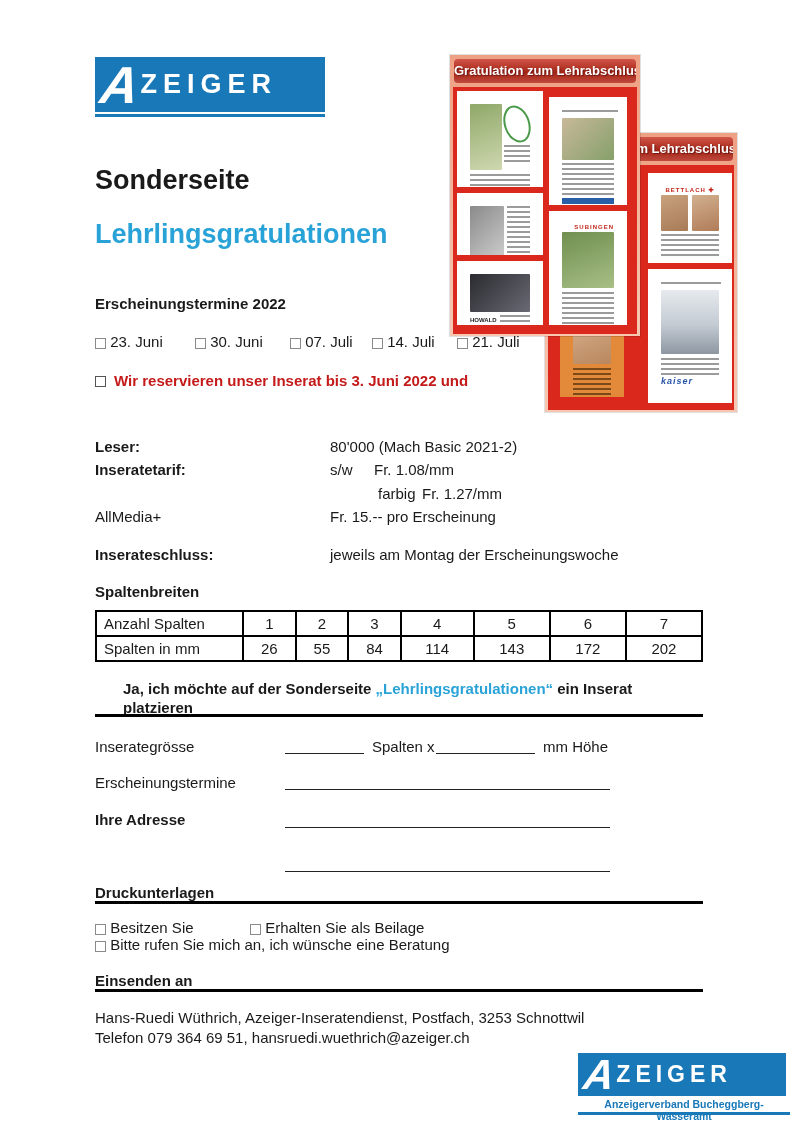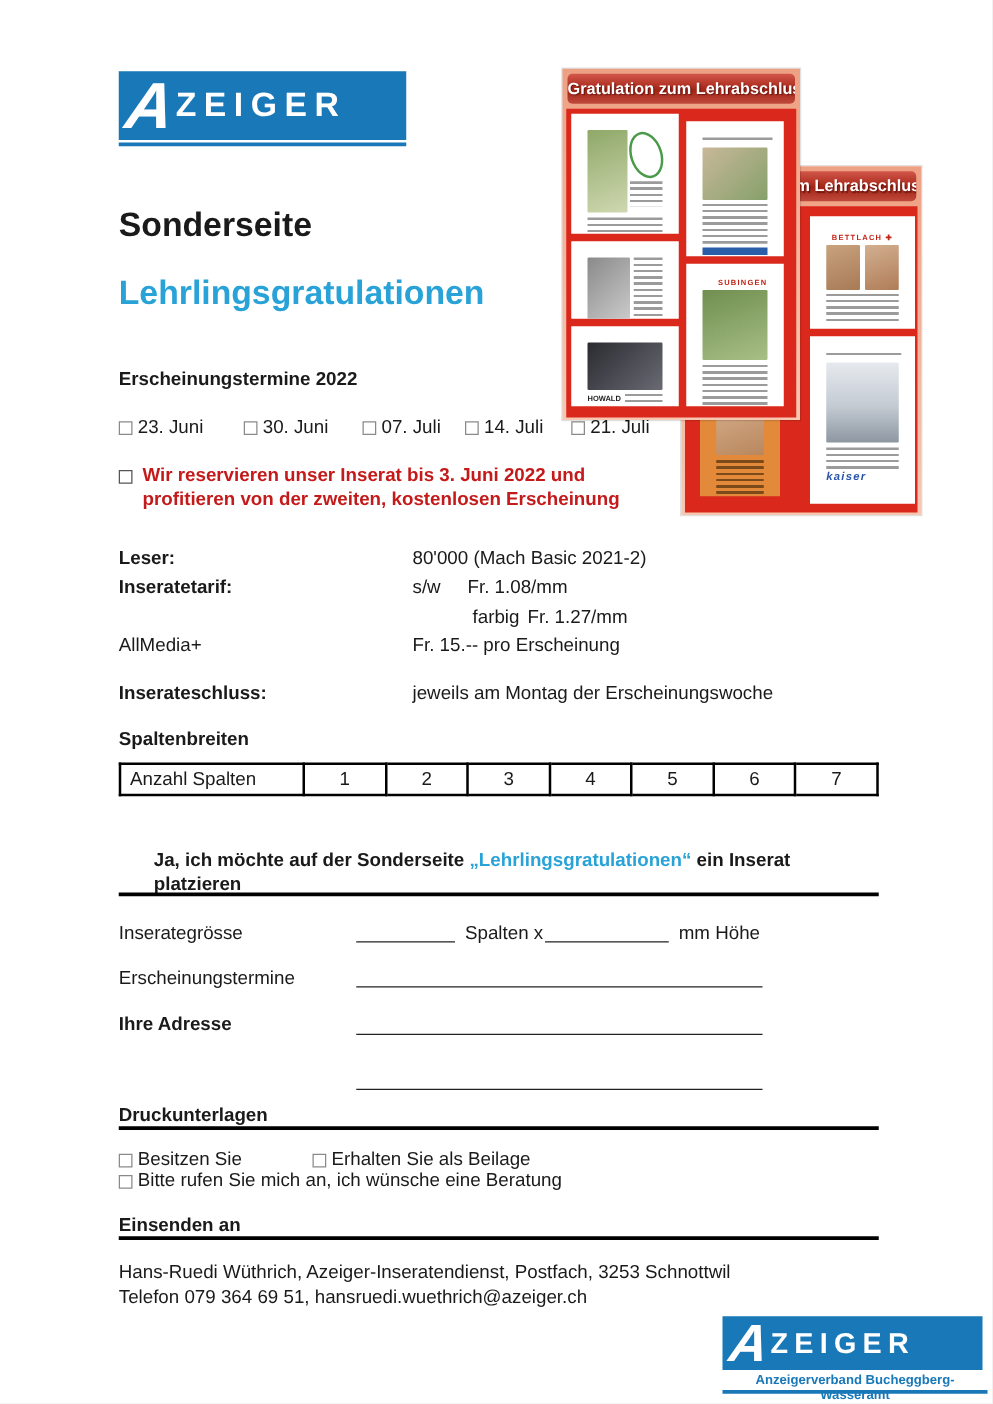--- a/index.html
+++ b/index.html
@@ -137,21 +137,20 @@
     <span class="date-item abs" style="left:100px;"><span class="cb"></span> <span>30. Juni</span></span>
     <span class="date-item abs" style="left:195px;"><span class="cb"></span> <span>07. Juli</span></span>
     <span class="date-item abs" style="left:277px;"><span class="cb"></span> <span>14. Juli</span></span>
     <span class="date-item abs" style="left:362px;"><span class="cb"></span> <span>21. Juli</span></span>
   </div>
 
   <div class="abs" style="left:95px;top:371px;display:flex;gap:8px;justify-content:center;">
     <span class="cb" style="margin-top:5px;border-color:#555;"></span>
     <div class="red-note">
       <div>Wir reservieren unser Inserat bis 3. Juni 2022 und</div>
-      <div>profitieren von der zweiten, kostenlosen Erscheinung</div>
     </div>
   </div>
 
   <div class="abs" style="left:95px;top:438px;width:612px;height:130px;">
     <span class="spec-label bold15" style="top:0;">Leser:</span>
     <span class="spec-value" style="top:0;">80'000 (Mach Basic 2021-2)</span>
     <span class="spec-label bold15" style="top:23px;">Inseratetarif:</span>
     <span class="spec-value" style="top:23px;"><span class="sw">s/w</span><span>Fr. 1.08/mm</span></span>
     <span class="spec-value" style="top:47px;margin-left:48px;"><span class="sw">farbig</span><span>Fr. 1.27/mm</span></span>
     <span class="spec-label t15" style="top:70px;">AllMedia+</span>
@@ -166,20 +165,30 @@
         <tr>
       <td class="first">Anzahl Spalten</td>
       <td>1</td>
       <td>2</td>
       <td>3</td>
       <td>4</td>
       <td>5</td>
       <td>6</td>
       <td>7</td>
     </tr>
+    <tr>
+      <td class="first">Spalten in mm</td>
+      <td>26</td>
+      <td>55</td>
+      <td>84</td>
+      <td>114</td>
+      <td>143</td>
+      <td>172</td>
+      <td>202</td>
+    </tr>
   </tbody>
     </table>
 
   <div class="abs bold15" style="left:95px;top:679px;width:612px;line-height:19px;margin-left:28px;">
     <span>Ja, ich möchte auf der Sonderseite </span><span style="color:#29A3D7;">„Lehrlingsgratulationen“</span><span> ein Inserat</span>
     <div>platzieren</div>
   </div>
   <div class="abs rule" style="left:95px;top:714px;width:608px;"></div>
 
   <div class="abs t15" style="left:95px;top:738px;width:612px;">

